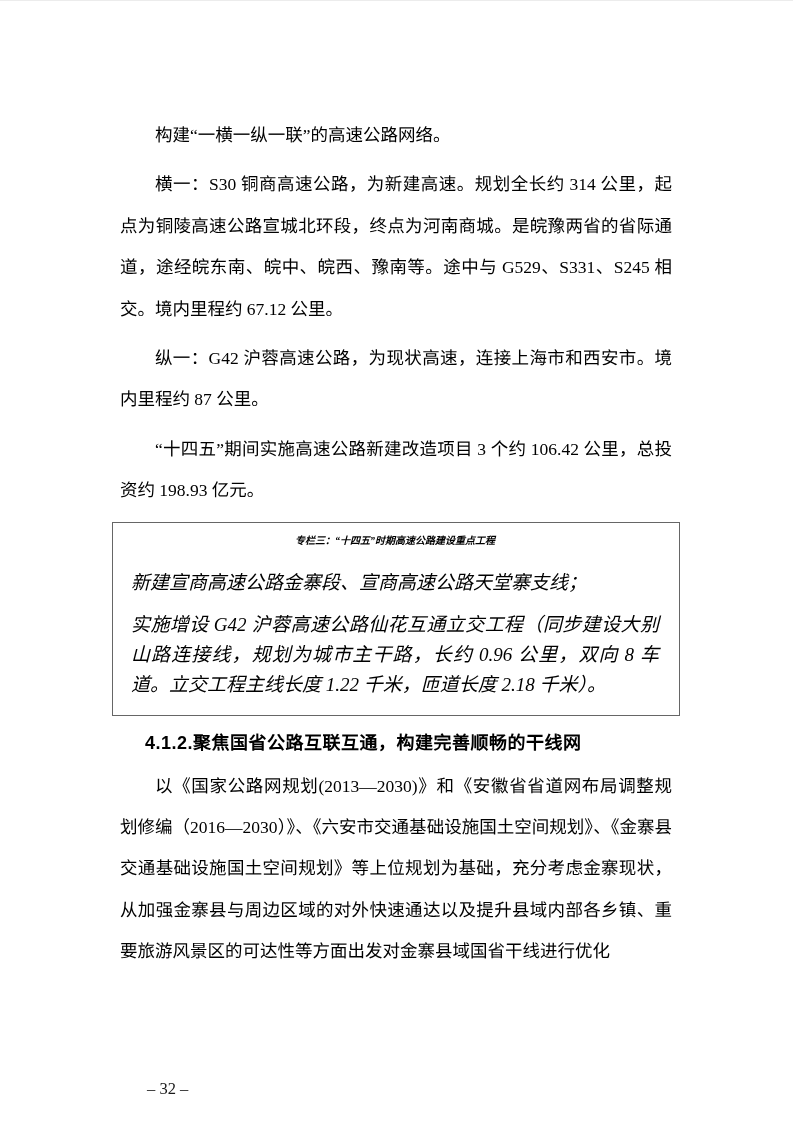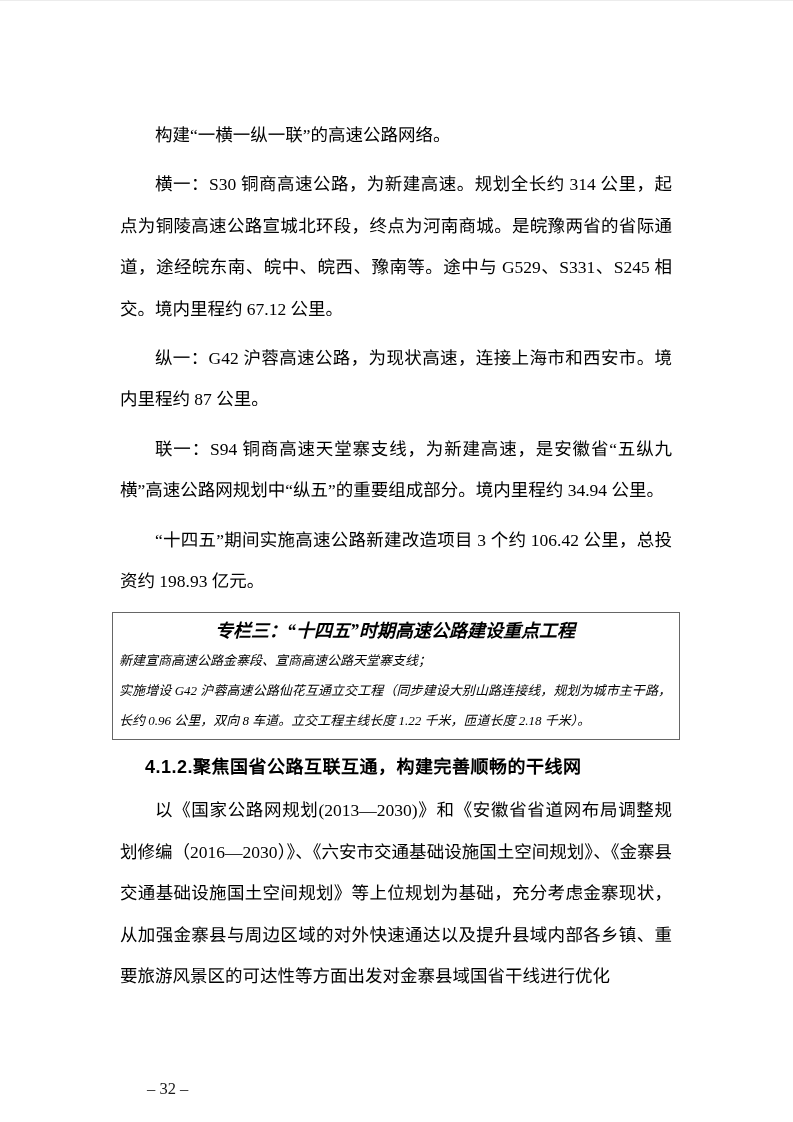--- a/index.html
+++ b/index.html
@@ -33,26 +33,26 @@
   }
   .callout {
     margin-top: 10px;
     border: 1px solid #666666;
     padding: 3px 8px 3px 6px;
     font-style: italic;
   }
   .callout-title {
     text-align: center;
     font-weight: bold;
-    font-size: 18px;
+    font-size: 10px;
     line-height: 30px;
   }
   .callout-line {
-    margin: 0;
-    font-size: 13px;
+    margin: 12px;
+    font-size: 19px;
     line-height: 30px;
     text-align: justify;
     word-break: break-all;
   }
   .section-heading {
     margin: 12px 0 0 0;
     font-family: "Liberation Sans", sans-serif;
     font-weight: 700;
     font-size: 18px;
     line-height: 30px;
@@ -74,21 +74,20 @@
 
 <div class="page">
   <div class="content">
 
     <p class="body-para">构建“一横一纵一联”的高速公路网络。</p>
 
     <p class="body-para">横一：S30 铜商高速公路，为新建高速。规划全长约 314 公里，起点为铜陵高速公路宣城北环段，终点为河南商城。是皖豫两省的省际通道，途经皖东南、皖中、皖西、豫南等。途中与 G529、S331、S245 相交。境内里程约 67.12 公里。</p>
 
     <p class="body-para">纵一：G42 沪蓉高速公路，为现状高速，连接上海市和西安市。境内里程约 87 公里。</p>
 
-    <p class="body-para">联一：S94 铜商高速天堂寨支线，为新建高速，是安徽省“五纵九横”高速公路网规划中“纵五”的重要组成部分。境内里程约 34.94 公里。</p>
 
     <p class="body-para">“十四五”期间实施高速公路新建改造项目 3 个约 106.42 公里，总投资约 198.93 亿元。</p>
 
     <div class="callout">
       <div class="callout-title">专栏三：“十四五”时期高速公路建设重点工程</div>
       <p class="callout-line">新建宣商高速公路金寨段、宣商高速公路天堂寨支线；</p>
       <p class="callout-line">实施增设 G42 沪蓉高速公路仙花互通立交工程（同步建设大别山路连接线，规划为城市主干路，长约 0.96 公里，双向 8 车道。立交工程主线长度 1.22 千米，匝道长度 2.18 千米）。</p>
     </div>
 
     <h3 class="section-heading">4.1.2.聚焦国省公路互联互通，构建完善顺畅的干线网</h3>

